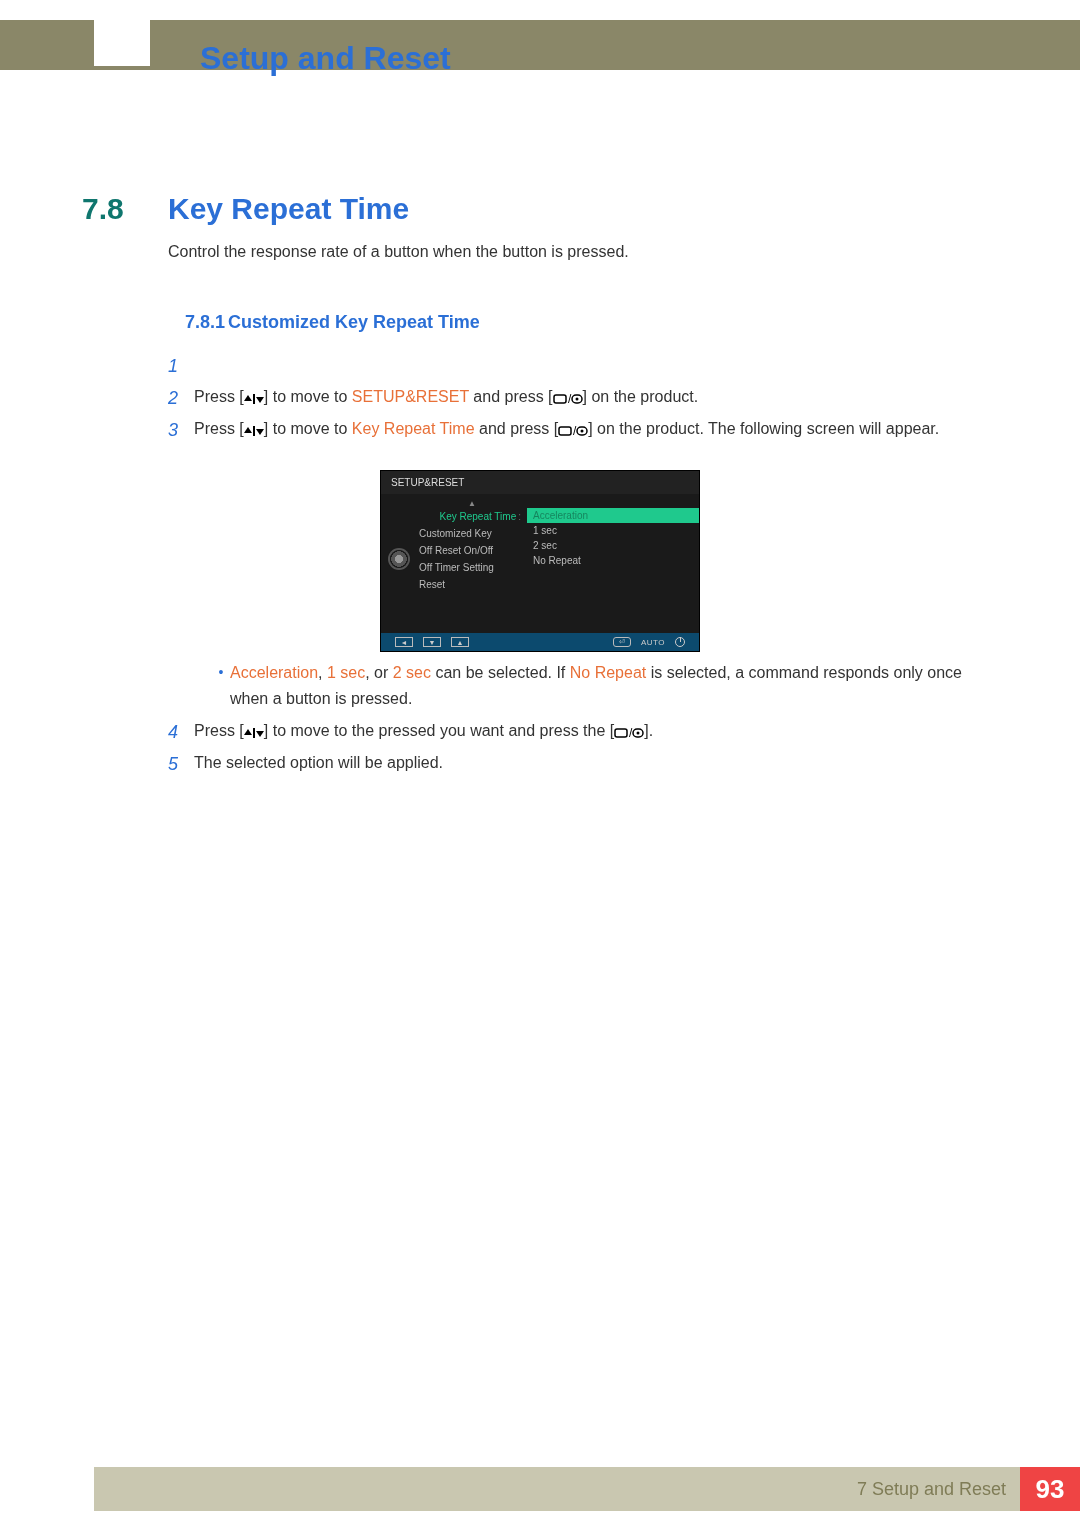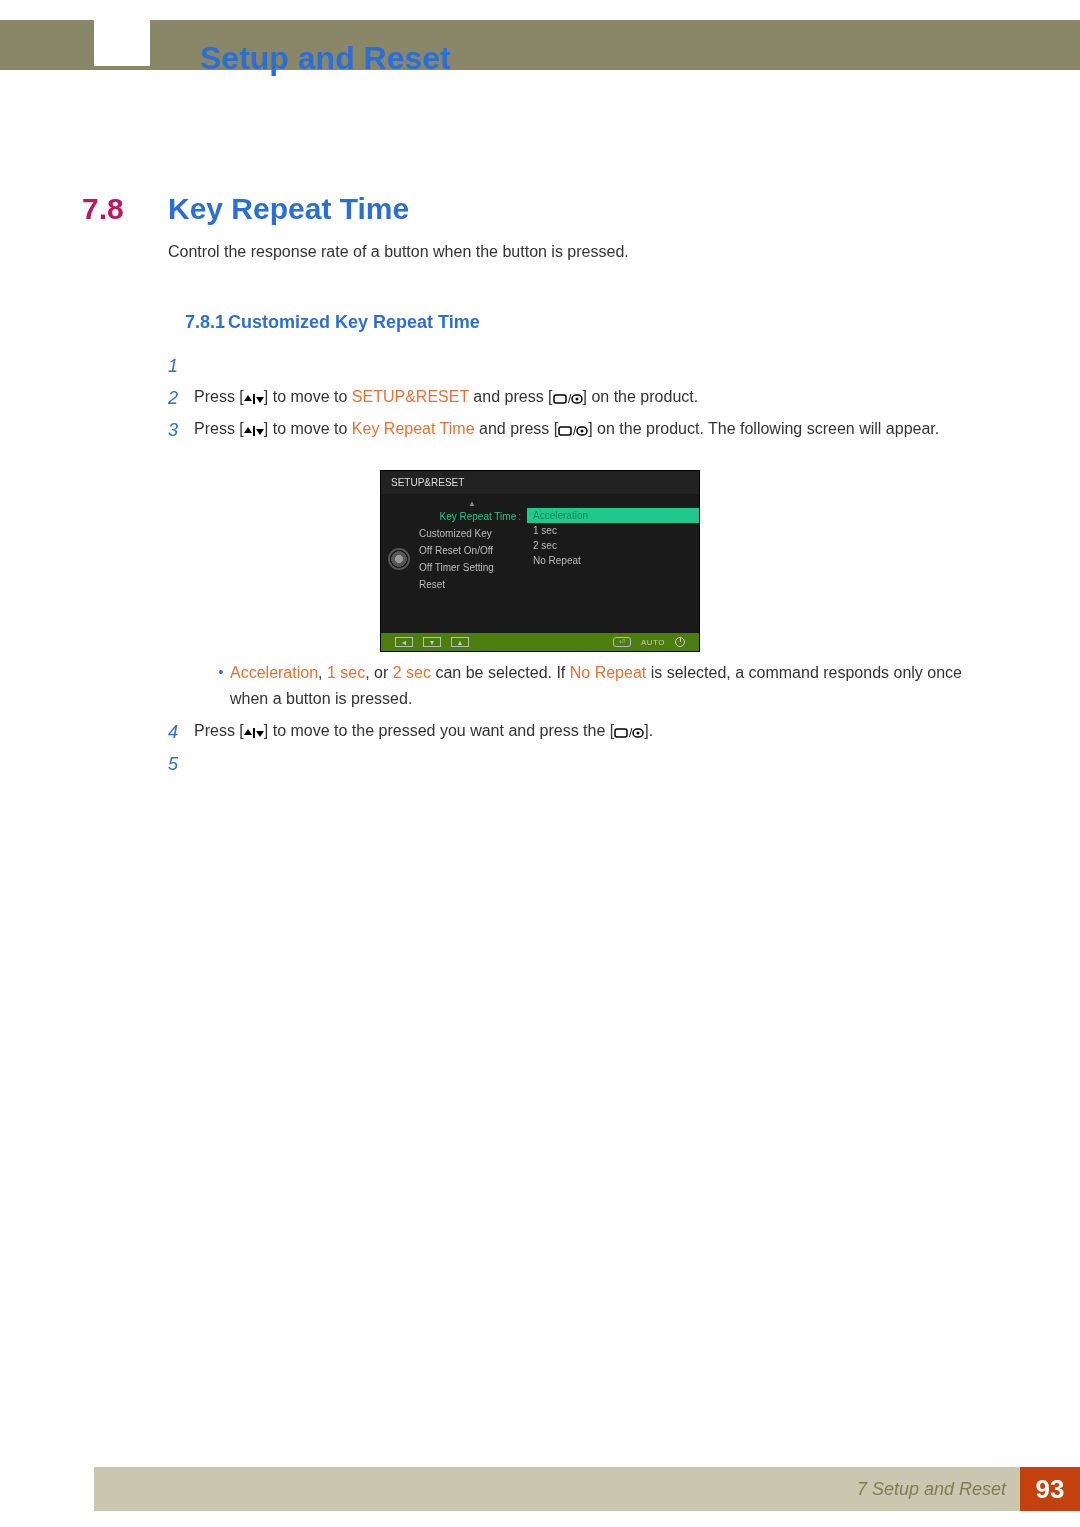--- a/index.html
+++ b/index.html
@@ -29,21 +29,21 @@
     font-size: 32px;
     font-weight: bold;
     color: #2b6fd6;
     text-align: center;
   }
   .section-num {
     position: absolute;
     top: 192px; left: 82px;
     font-size: 30px;
     font-weight: bold;
-    color: #be185d;
+    color: #0f766e;
   }
   .section-title {
     position: absolute;
     top: 192px; left: 168px;
     font-size: 30px;
     font-weight: bold;
     color: #2b6fd6;
   }
   .body-text {
     position: absolute;
@@ -171,21 +171,21 @@
   }
   .osd-val.hl {
     background: #1fc98d;
     color: #0a3;
     color: rgba(0,0,0,0.35);
   }
   .osd-nav {
     position: absolute;
     bottom: 0; left: 0; right: 0;
     height: 18px;
-    background: #4d7c0f;
+    background: #0c4a6e;
     display: flex;
     align-items: center;
     gap: 10px;
     padding: 0 14px;
   }
   .osd-btn {
     width: 18px; height: 10px;
     border: 1px solid #bbb;
     display: flex; align-items: center; justify-content: center;
     font-size: 7px; color: #ccc;
@@ -213,24 +213,23 @@
     height: 44px;
     background: #c9c7b0;
     display: flex;
     justify-content: flex-end;
     align-items: center;
   }
   .footer-chapter {
     color: #7f7c56;
     font-size: 18px;
     margin-right: 14px;
-    font-style: italic;
   }
   .page-num-box {
-    background: #c2410c;
+    background: #ef4444;
     color: #fff;
     font-weight: bold;
     font-size: 26px;
     width: 60px; height: 44px;
     display: flex; align-items: center; justify-content: center;
   }
 </style>
 </head>
 <body>
 
@@ -333,18 +332,19 @@
           <rect x="1" y="3" width="12" height="8" rx="2" fill="none" stroke="#000" stroke-width="1.5"></rect>
           <text x="15" y="11" font-size="12" fill="#000">/</text>
           <rect x="19" y="3" width="10" height="8" rx="4" fill="none" stroke="#000" stroke-width="1.5"></rect>
           <circle cx="24" cy="7" r="1.5" fill="#000"></circle>
         </svg></span><span>].</span>
   </div>
 </div>
 
 <div class="step-row" style="top:750px;">
   <div class="step-num">5</div>
+  <div class="step-body">The selected option will be applied.</div>
 </div>
 
 <div class="footer-bar">
   <div class="footer-chapter">7 Setup and Reset</div>
   <div class="page-num-box">93</div>
 </div>
 
 </body></html>

